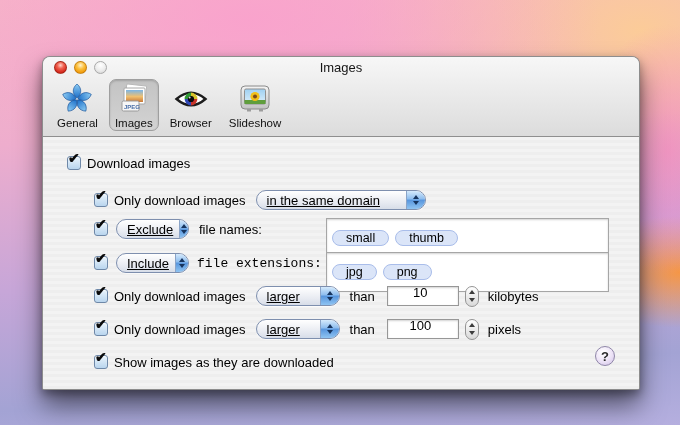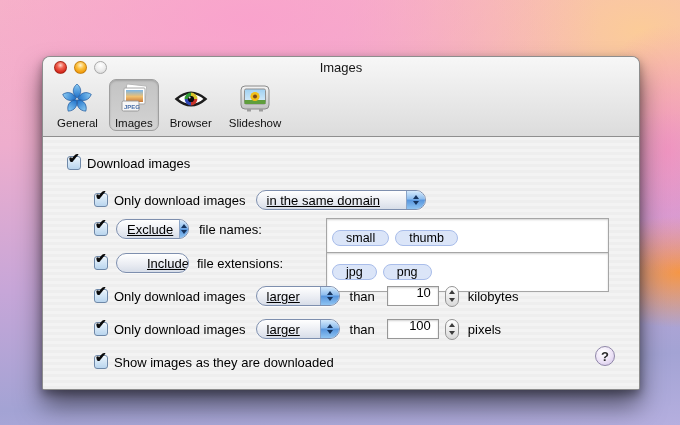--- a/index.html
+++ b/index.html
@@ -84,24 +84,24 @@
     background:#ffffff; border:1px solid #a6a6a6;
     box-shadow: inset 0 1px 2px rgba(0,0,0,0.18);
     display:flex; align-items:center; gap:6px; padding:0 5px;
   }
   .token { height:16px; display:flex; align-items:center; padding:0 13px;
     background:#dbe5f8; border:1.5px solid #a9bdea; border-radius:9px;
     font-size:12.5px; color:#000;
   }
 
   
-  .numfield { width:52px; height:20px; background:#fff; border:1px solid #979797;
+  .numfield { width:72px; height:20px; background:#fff; border:1px solid #979797;
     box-shadow: inset 0 1px 2px rgba(0,0,0,0.18);
     font-family:"Liberation Sans", sans-serif; font-size:13px; color:#000;
-    text-align:right; padding:0 7px 8px 2px;
+    text-align:center; padding:0 7px 8px 2px;
   }
 
   
   .stepper { width:14px; height:21px; border:1px solid #949494; border-radius:7px;
     background:linear-gradient(#ffffff,#d9d9d9);
     display:flex; flex-direction:column; align-items:center; justify-content:center; gap:4px;
   }
   .stri-up   { width:0; height:0; border-left:3px solid transparent; border-right:3px solid transparent; border-bottom:4px solid #3c3c3c; }
   .stri-down { width:0; height:0; border-left:3px solid transparent; border-right:3px solid transparent; border-top:4px solid #3c3c3c; }
 
@@ -243,28 +243,28 @@
       <span class="tokenfield">
         <span class="token">small</span>
         <span class="token">thumb</span>
       </span>
     </div>
 
     <div class="row" style="top:115px; left:51px; right:10px;">
       <span class="cb">
           <span class="mark">✔</span>
         </span>
-      <span class="popup" style="width:73px; margin-left:2px;padding-left:20px;">
+      <span class="popup" style="width:73px; margin-left:2px;">
         <span class="popup-text">Include</span>
         <span class="popup-cap">
             <span class="tri-up"></span>
             <span class="tri-down"></span>
           </span>
       </span>
-      <span style="margin-left:2px;">file extensions:</span>
+      <span style="margin-left:2px;font-family:Liberation Mono, monospace;">file extensions:</span>
       <span class="tokenfield">
         <span class="token">jpg</span>
         <span class="token">png</span>
       </span>
     </div>
 
     <div class="row" style="top:148px; left:51px;">
       <span class="cb">
           <span class="mark">✔</span>
         </span>

